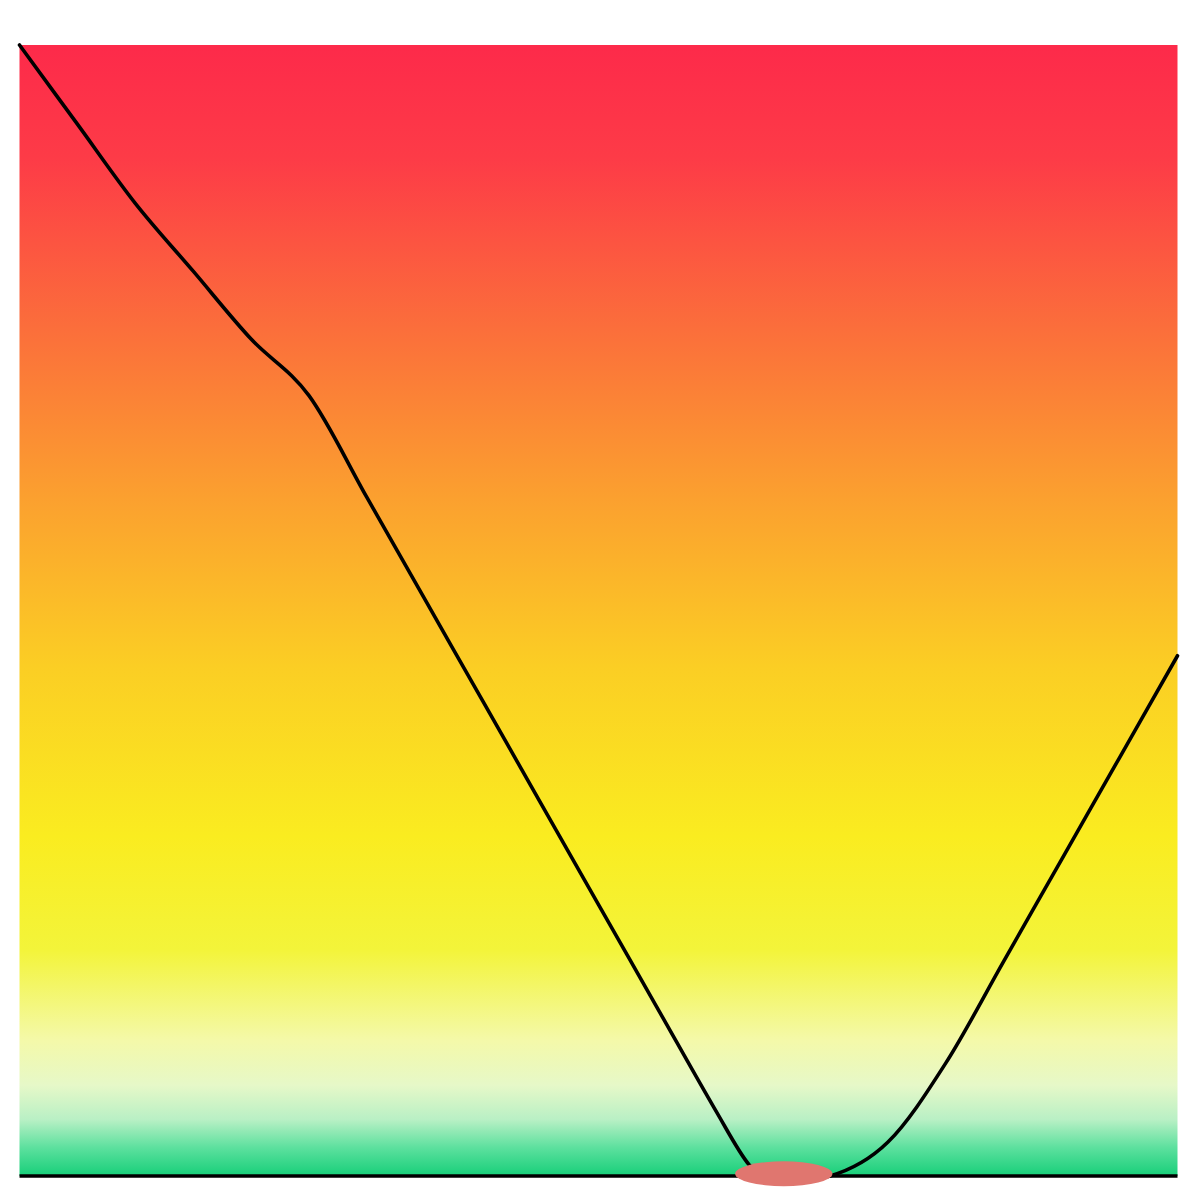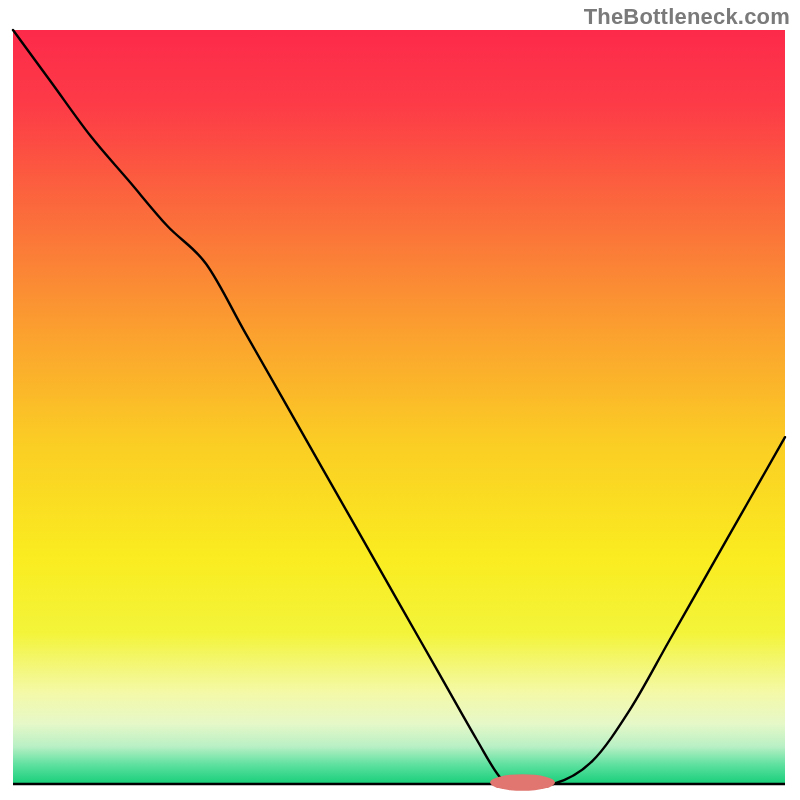--- a/index.html
+++ b/index.html
@@ -27,21 +27,20 @@
   }
   svg {
     display: block;
   }
 </style>
 </head>
 <body>
 
 <div class="chart-wrap">
 
-  <div class="attribution">TheBottleneck.com</div>
 
   <svg id="chart-svg" width="800" height="800">
     <defs>
       <linearGradient id="bg-grad" x1="0" y1="0" x2="0" y2="1">
           <stop offset="0%" stop-color="#fd2a4a"></stop>
           <stop offset="10%" stop-color="#fd3b47"></stop>
           <stop offset="25%" stop-color="#fb6e3b"></stop>
           <stop offset="40%" stop-color="#fba02f"></stop>
           <stop offset="55.00000000000001%" stop-color="#fbce24"></stop>
           <stop offset="70%" stop-color="#faec20"></stop>

